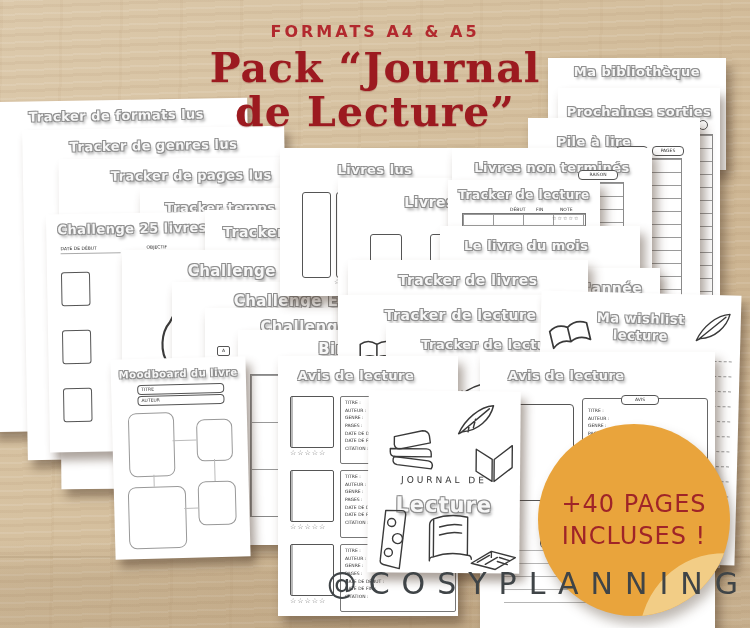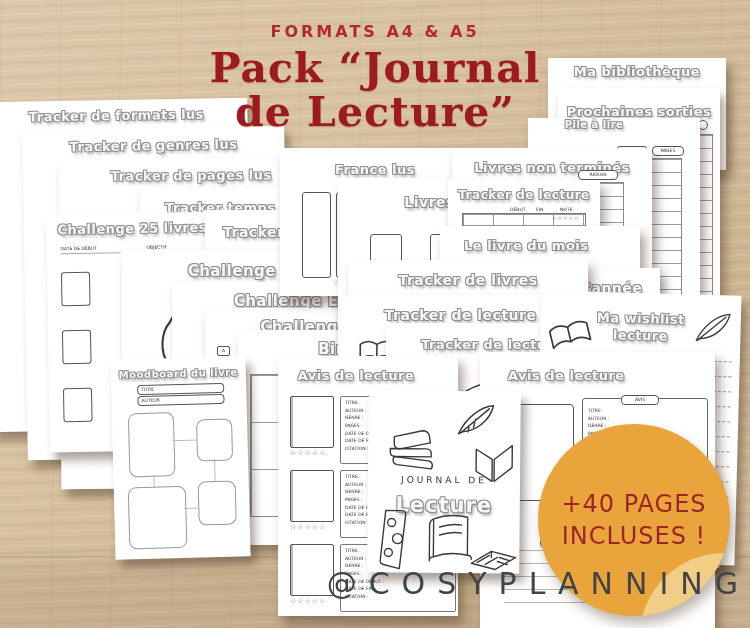--- a/index.html
+++ b/index.html
@@ -114,21 +114,21 @@
     <div class="pt" style="padding-top:10px;font-size:15px">Challenge Alphabet</div>
     <div class="abs pill" style="left:12px;top:38px;width:11px;border-radius:2px"><span>A</span></div>
     <div class="abs pill" style="left:12px;top:58px;width:11px;border-radius:2px"><span>B</span></div>
   </div>
   <div class="page" style="left:238px;top:330px;width:280px;height:215px">
     <div class="pt" style="padding-top:10px;font-size:15px">Bingo lecture</div>
     <div class="abs" style="left:12px;top:44px;width:141px;height:141px;border:1px solid #888;background:repeating-linear-gradient(180deg,#999 0 1px,rgba(0,0,0,0) 1px 47px),repeating-linear-gradient(90deg,#999 0 1px,rgba(0,0,0,0) 1px 47px)"></div>
   </div>
 
   <div class="page" style="left:280px;top:148px;width:190px;height:148px">
-    <div class="pt" style="padding-top:14px;font-size:13px">France lus</div>
+    <div class="pt" style="padding-top:14px;font-size:13px">Livres lus</div>
     <div class="abs spine" style="left:22px;top:44px;width:27px;height:84px"></div>
     <div class="abs spine" style="left:56px;top:44px;width:27px;height:84px"></div>
     <div class="abs spine" style="left:120px;top:44px;width:27px;height:84px"></div>
     <div class="abs stars" style="left:54px;top:130px">☆☆☆☆☆</div>
   </div>
   <div class="page" style="left:338px;top:178px;width:235px;height:168px">
     <div class="pt" style="padding-top:16px">Livres audio</div>
     <div class="abs spine" style="left:32px;top:56px;width:30px;height:92px"></div>
     <div class="abs spine" style="left:92px;top:56px;width:30px;height:92px"></div>
     <div class="abs spine" style="left:168px;top:56px;width:30px;height:92px"></div>
@@ -139,21 +139,21 @@
     <div class="abs" style="left:86px;top:36px;width:60px;height:14px;border:1px solid #777;background:repeating-linear-gradient(90deg,#888 0 1px,rgba(0,0,0,0) 1px 15px)"></div>
   </div>
   <div class="page" style="left:558px;top:88px;width:162px;height:480px">
     <div class="pt" style="padding-top:16px;font-size:13px">Prochaines sorties</div>
     <div class="abs" style="left:116px;top:32px;width:8px;height:8px;border:1px solid #555;border-radius:50%"></div>
     <div class="abs" style="left:140px;top:32px;width:8px;height:8px;border:1px solid #555;border-radius:50%"></div>
     <div class="abs hline" style="left:124px;top:36px;width:18px;background:#555"></div>
     <div class="abs gridcol" style="left:113px;top:46px;width:40px;height:420px;background:repeating-linear-gradient(180deg,#9a9a9a 0 1px,rgba(0,0,0,0) 1px 13px),repeating-linear-gradient(90deg,#9a9a9a 0 1px,rgba(0,0,0,0) 1px 20px)"></div>
   </div>
   <div class="page" style="left:528px;top:118px;width:172px;height:420px">
-    <div class="pt" style="padding-top:1px;font-size:10px;padding-right:40px">Pile à lire</div>
+    <div class="pt" style="padding-top:16px;font-size:13px;padding-right:40px">Pile à lire</div>
     <div class="abs pill" style="left:88px;top:28px;width:30px"><span>TITRE</span></div>
     <div class="abs pill" style="left:124px;top:28px;width:30px"><span>PAGES</span></div>
     <div class="abs gridcol" style="left:90px;top:40px;width:62px;height:370px;background:repeating-linear-gradient(180deg,#9a9a9a 0 1px,rgba(0,0,0,0) 1px 13px),repeating-linear-gradient(90deg,#9a9a9a 0 1px,rgba(0,0,0,0) 1px 31px)"></div>
   </div>
   <div class="page" style="left:452px;top:148px;width:200px;height:380px">
     <div class="pt" style="padding-top:12px;font-size:13px">Livres non terminés</div>
     <div class="abs pill" style="left:126px;top:22px;width:38px"><span>RAISON</span></div>
     <div class="abs gridcol" style="left:122px;top:34px;width:48px;height:330px;background:repeating-linear-gradient(180deg,#9a9a9a 0 1px,rgba(0,0,0,0) 1px 13px)"></div>
   </div>
   <div class="page" style="left:448px;top:180px;width:152px;height:330px">

